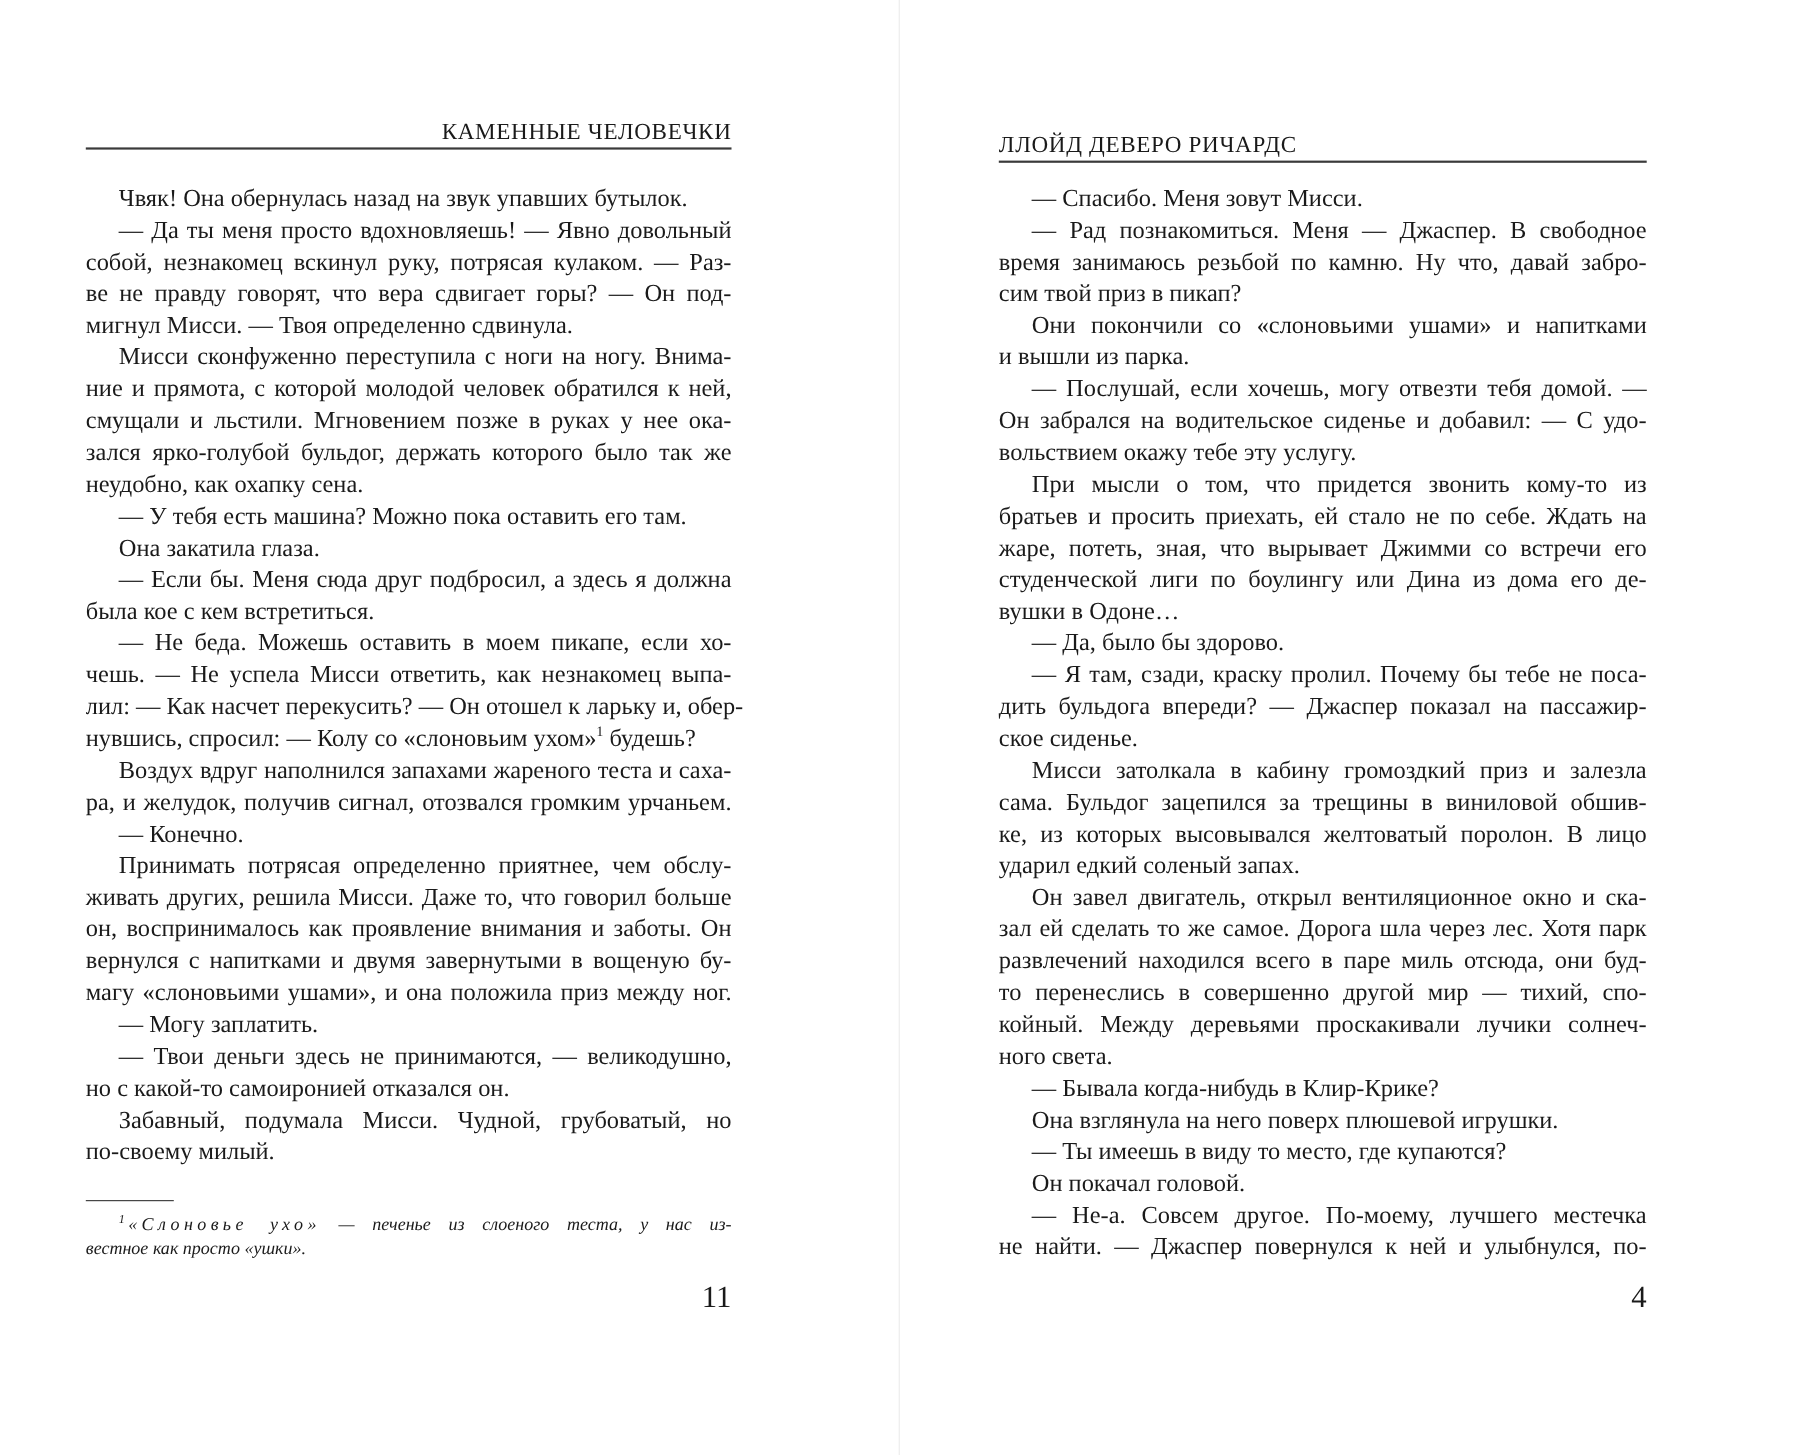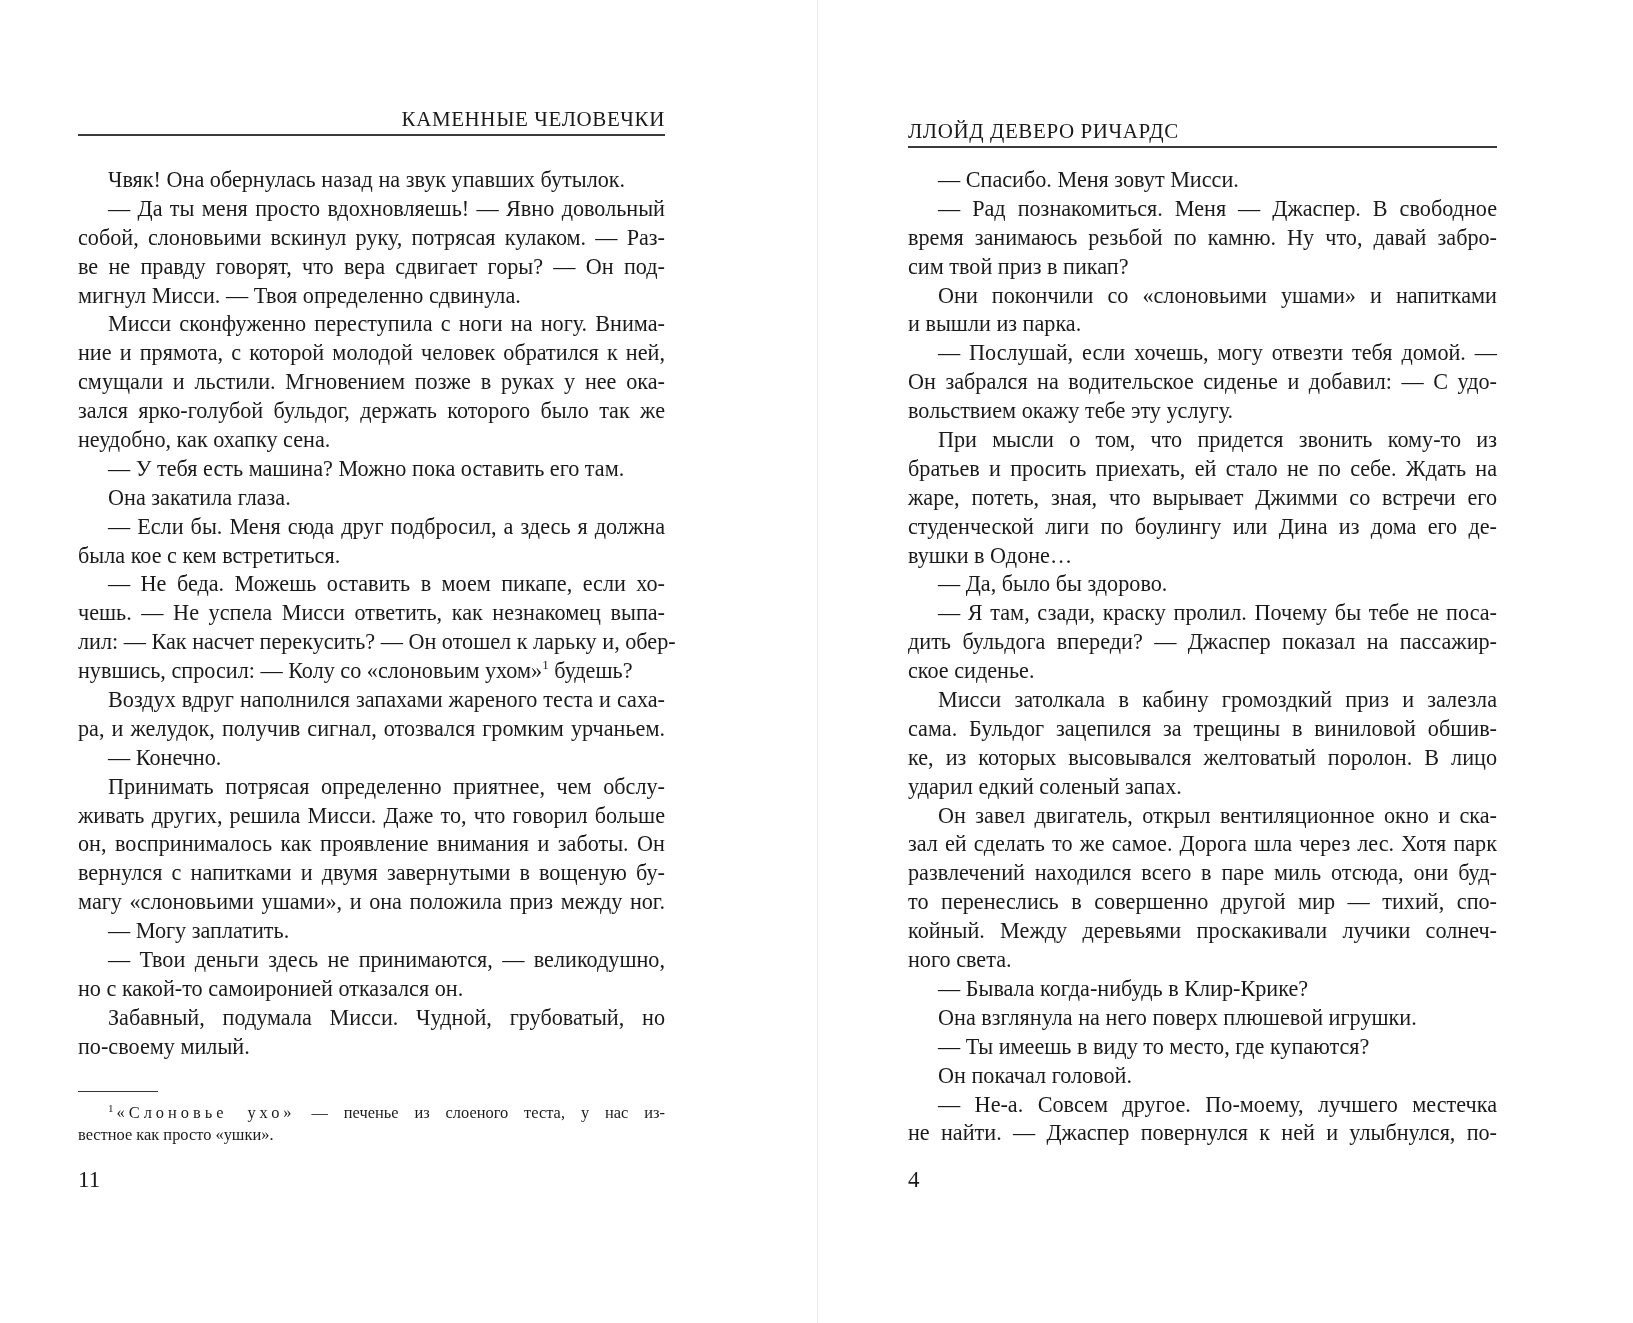--- a/index.html
+++ b/index.html
@@ -85,20 +85,21 @@
       height: 1px;
       background: #333;
     }
     .footnote {
       position: absolute;
       top: 1086px;
       left: 0;
       right: 0;
       font-size: 16.4px;
       line-height: 22px;
+      font-style: italic;
     }
     .footnote .fline {
       display: block;
       white-space: nowrap;
       text-align: justify;
       text-align-last: justify;
     }
     .footnote .fline.indent { padding-left: 30px; }
     .footnote .fline.last { text-align-last: left; }
     .footnote .fnnum {
@@ -109,39 +110,39 @@
     }
     .footnote .spaced {
       letter-spacing: 4px;
     }
 
     .page-number {
       position: absolute;
       top: 1150px;
       left: 0;
       right: 0;
-      text-align: left;
-      font-size: 23px;
+      text-align: right;
+      font-size: 28px;
       line-height: 28px;
     }
   </style>
 </head>
 <body>
 
 <div class="spread">
 
   <div class="gutter"></div>
 
   <section class="page left">
     <div class="running-head">Каменные человечки</div>
 
     <div class="body-text" id="left-body">
         <span class="line indent last">Чвяк! Она обернулась назад на звук упавших бутылок.</span>
         <span class="line indent">— Да ты меня просто вдохновляешь! — Явно довольный</span>
-        <span class="line">собой, слоновьими вскинул руку, потрясая кулаком. — Раз-</span>
+        <span class="line">собой, незнакомец вскинул руку, потрясая кулаком. — Раз-</span>
         <span class="line">ве не правду говорят, что вера сдвигает горы? — Он под-</span>
         <span class="line last">мигнул Мисси. — Твоя определенно сдвинула.</span>
         <span class="line indent">Мисси сконфуженно переступила с ноги на ногу. Внима-</span>
         <span class="line">ние и прямота, с которой молодой человек обратился к ней,</span>
         <span class="line">смущали и льстили. Мгновением позже в руках у нее ока-</span>
         <span class="line">зался ярко-голубой бульдог, держать которого было так же</span>
         <span class="line last">неудобно, как охапку сена.</span>
         <span class="line indent last">— У тебя есть машина? Можно пока оставить его там.</span>
         <span class="line indent last">Она закатила глаза.</span>
         <span class="line indent">— Если бы. Меня сюда друг подбросил, а здесь я должна</span>

